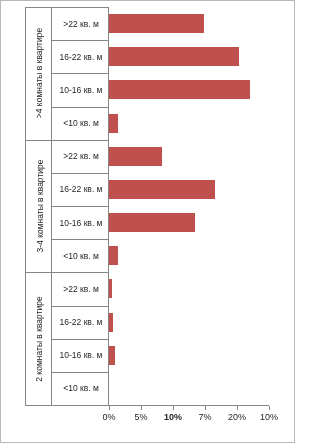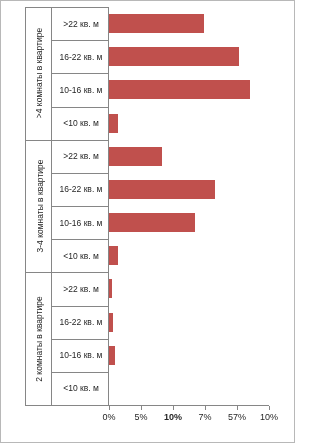--- a/index.html
+++ b/index.html
@@ -207,21 +207,21 @@
   <div id="ticks-layer">
       <div class="tick-mark" style="left: 108px;"></div>
       <div class="tick-label" style="left: 88px;">0%</div>
       <div class="tick-mark" style="left: 140px;"></div>
       <div class="tick-label" style="left: 120px;">5%</div>
       <div class="tick-mark" style="left: 172px;"></div>
       <div class="tick-label" style="left: 152px; font-weight: bold;">10%</div>
       <div class="tick-mark" style="left: 204px;"></div>
       <div class="tick-label" style="left: 184px;">7%</div>
       <div class="tick-mark" style="left: 236px;"></div>
-      <div class="tick-label" style="left: 216px;">57%</div>
+      <div class="tick-label" style="left: 216px;">20%</div>
       <div class="tick-mark" style="left: 268px;"></div>
       <div class="tick-label" style="left: 248px;">10%</div>
     </div>
   <div id="cat-labels">
       <div class="cat-cell" style="top: 0px; height: 33.1667px;">&gt;22 кв. м</div>
       <div class="cat-cell" style="top: 33.1667px; height: 33.1667px;">16-22 кв. м</div>
       <div class="cat-cell" style="top: 66.3333px; height: 33.1667px;">10-16 кв. м</div>
       <div class="cat-cell" style="top: 99.5px; height: 33.1667px;">&lt;10 кв. м</div>
       <div class="cat-cell" style="top: 132.667px; height: 33.1667px;">&gt;22 кв. м</div>
       <div class="cat-cell" style="top: 165.833px; height: 33.1667px;">16-22 кв. м</div>

